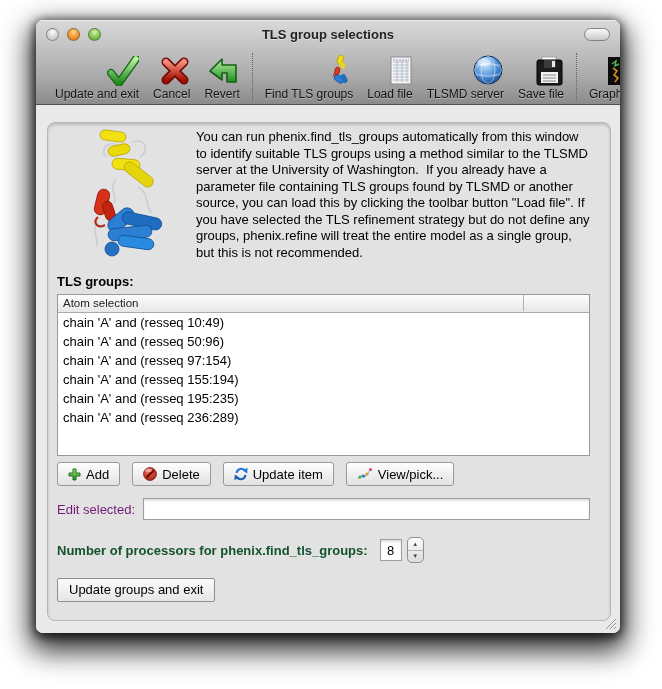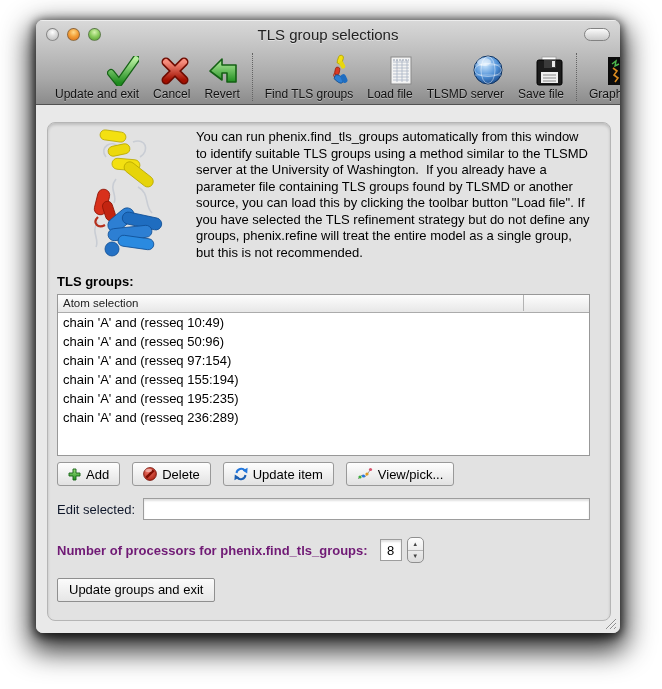--- a/index.html
+++ b/index.html
@@ -14,21 +14,21 @@
 
   
   .chrome{
     height:85px;box-sizing:border-box;
     background:linear-gradient(#d9d9d9 0%,#c6c6c6 28%,#a8a8a8 70%,#8b8b8b 100%);
     border-bottom:1px solid #515151;
     box-shadow:inset 0 1px 0 rgba(255,255,255,0.55);
   }
   .titlebar{position:relative;height:28px;}
   .title{
-    text-align:center;line-height:29px;font-size:15px;font-weight:normal;color:#222;
+    text-align:center;line-height:29px;font-size:13px;font-weight:bold;color:#222;
     text-shadow:0 1px 0 rgba(255,255,255,0.45);
   }
   .lights{position:absolute;left:10px;top:8px;display:flex;gap:8px;}
   .light{width:13px;height:13px;border-radius:50%;border:1px solid rgba(70,70,70,0.55);box-sizing:border-box;}
   .light.gray{background:radial-gradient(circle at 50% 30%,#ffffff 0%,#dedede 40%,#b9b9b9 100%);}
   .light.orange{background:radial-gradient(circle at 50% 30%,#ffd98a 0%,#f3a13a 45%,#d96c12 100%);}
   .light.green{background:radial-gradient(circle at 50% 30%,#d7f3b0 0%,#8fce62 45%,#4d9a28 100%);}
   .pill{
     position:absolute;right:10px;top:8px;width:26px;height:13px;border-radius:7px;
     background:linear-gradient(#fafafa,#c8c8c8);border:1px solid #828282;box-sizing:border-box;
@@ -70,29 +70,29 @@
 
   .btn-row{display:flex;margin:6px 0 0 9px;gap:12px;border-radius:11px;}
   .btn{
     display:flex;align-items:center;gap:5px;height:24px;padding:0 10px;
     background:linear-gradient(#fefefe,#e2e2e2);border:1px solid #999;border-radius:3px;
     font-size:13px;color:#000;box-sizing:border-box;cursor:default;
   }
   .btn svg{flex:none;}
 
   .edit-row{display:flex;align-items:center;margin:12px 0 0 9px;width:533px;}
-  .edit-label{font-size:13px;color:#0f172a;margin-right:8px;white-space:nowrap;}
+  .edit-label{font-size:13px;color:#701a75;margin-right:8px;white-space:nowrap;}
   .edit-input{
     flex:1;height:22px;border:1px solid #9d9d9d;background:#fff;box-sizing:border-box;
     box-shadow:inset 0 2px 2px rgba(0,0,0,0.12);font-size:13px;font-family:"Liberation Sans",sans-serif;
     padding:0 4px;border-radius:0;outline:none;
   }
 
   .nproc-row{display:flex;align-items:center;margin:17px 0 0 9px;}
-  .nproc-label{font-size:13px;font-weight:bold;color:#701a75;margin-right:12px;}
+  .nproc-label{font-size:13px;font-weight:bold;color:#14532d;margin-right:12px;}
   .nproc-input{
     width:22px;height:22px;text-align:center;font-size:13px;font-family:"Liberation Sans",sans-serif;
     border:1px solid #9d9d9d;background:#fff;box-shadow:inset 0 2px 2px rgba(0,0,0,0.12);
     box-sizing:border-box;padding:0;outline:none;
   }
   .spinner{
     margin-left:5px;width:17px;height:26px;border:1px solid #8f8f8f;border-radius:5px;
     background:linear-gradient(#fdfdfd,#dcdcdc);display:flex;flex-direction:column;box-sizing:border-box;
   }
   .spin-btn{flex:1;display:flex;align-items:center;justify-content:center;font-size:6px;color:#444;line-height:1;}

